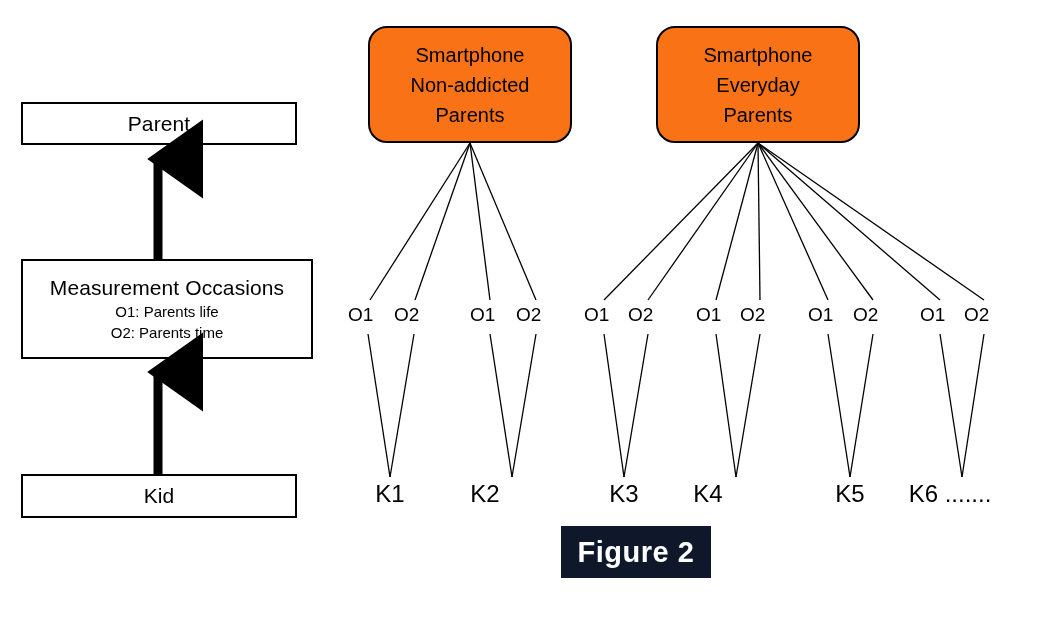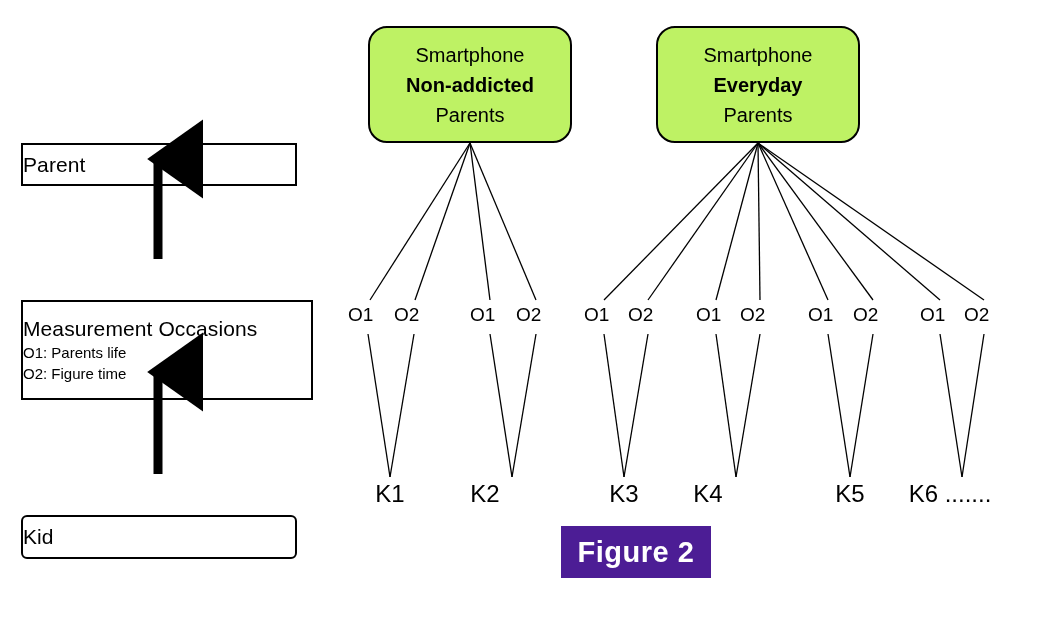--- a/index.html
+++ b/index.html
@@ -28,53 +28,52 @@
     height: 620px;
     pointer-events: none;
   }
   .hier-box {
     position: absolute;
     box-sizing: border-box;
     border: 2px solid #000000;
     background: #ffffff;
     display: flex;
     flex-direction: column;
-    align-items: flex-start;
+    align-items: center;
     justify-content: center;
     text-align: center;
-    margin-top: 41px;
   }
   .hier-title {
     font-size: 21px;
     line-height: 26px;
     letter-spacing: 0.1px;
   }
   .hier-sub {
     font-size: 15px;
     line-height: 21px;
   }
   #box-parent  { left: 21px;  top: 102px; width: 276px; height: 43px; }
   #box-measure { left: 21px;  top: 259px; width: 292px; height: 100px; }
-  #box-kid     { left: 21px;  top: 474px; width: 276px; height: 44px; border-radius: 6px; }
+  #box-kid     { left: 21px;  top: 474px; width: 276px; height: 44px; }
 
   .group-box {
     position: absolute;
     box-sizing: border-box;
     border: 2px solid #000000;
     border-radius: 19px;
-    background: #bef264;
+    background: #f97316;
     display: flex;
     flex-direction: column;
     align-items: center;
     justify-content: center;
     text-align: center;
     line-height: 30px;
   }
   .group-line      { font-size: 20px; }
-  .group-line.bold { font-weight: bold; font-size: 20px; }
+  .group-line.bold { font-weight: normal; font-size: 20px; }
   #group-nonaddicted { left: 368px; top: 26px; width: 204px; height: 117px; }
   #group-addicted    { left: 656px; top: 26px; width: 204px; height: 117px; }
 
   .o-label {
     position: absolute;
     font-size: 19px;
     line-height: 19px;
     text-align: left;
     width: 40px;
     margin-left: -20px;
@@ -89,21 +88,21 @@
     top: 484px;
     transform: translateX(-50%);
   }
 
   #figure-caption {
     position: absolute;
     left: 561px;
     top: 526px;
     width: 150px;
     height: 52px;
-    background: #4c1d95;
+    background: #0f172a;
     color: #ffffff;
     font-size: 29px;
     font-weight: bold;
     display: flex;
     align-items: center;
     justify-content: center;
     letter-spacing: 0.5px;
   }
 </style>
 </head>
@@ -111,21 +110,21 @@
 
 <div id="canvas">
 
   <div class="hier-box" id="box-parent">
     <div class="hier-title">Parent</div>
   </div>
 
   <div class="hier-box" id="box-measure">
     <div class="hier-title">Measurement Occasions</div>
     <div class="hier-sub">O1: Parents life</div>
-    <div class="hier-sub">O2: Figure time</div>
+    <div class="hier-sub">O2: Parents time</div>
   </div>
 
   <div class="hier-box" id="box-kid">
     <div class="hier-title">Kid</div>
   </div>
 
   <div class="group-box" id="group-nonaddicted">
     <div class="group-line">Smartphone</div>
     <div class="group-line bold">Non-addicted</div>
     <div class="group-line">Parents</div>

